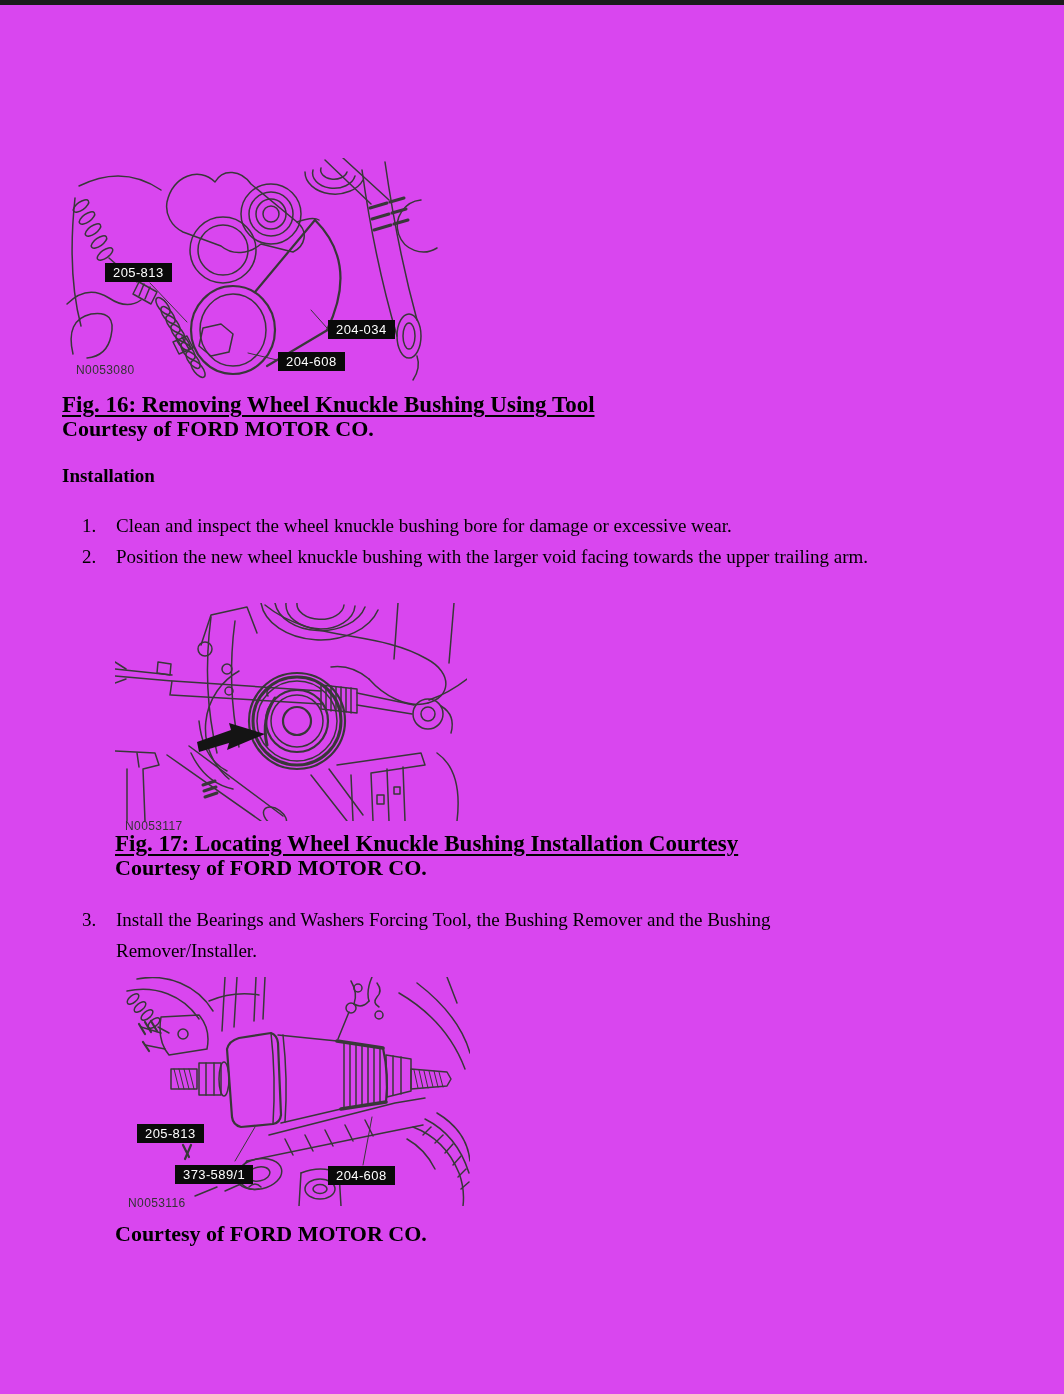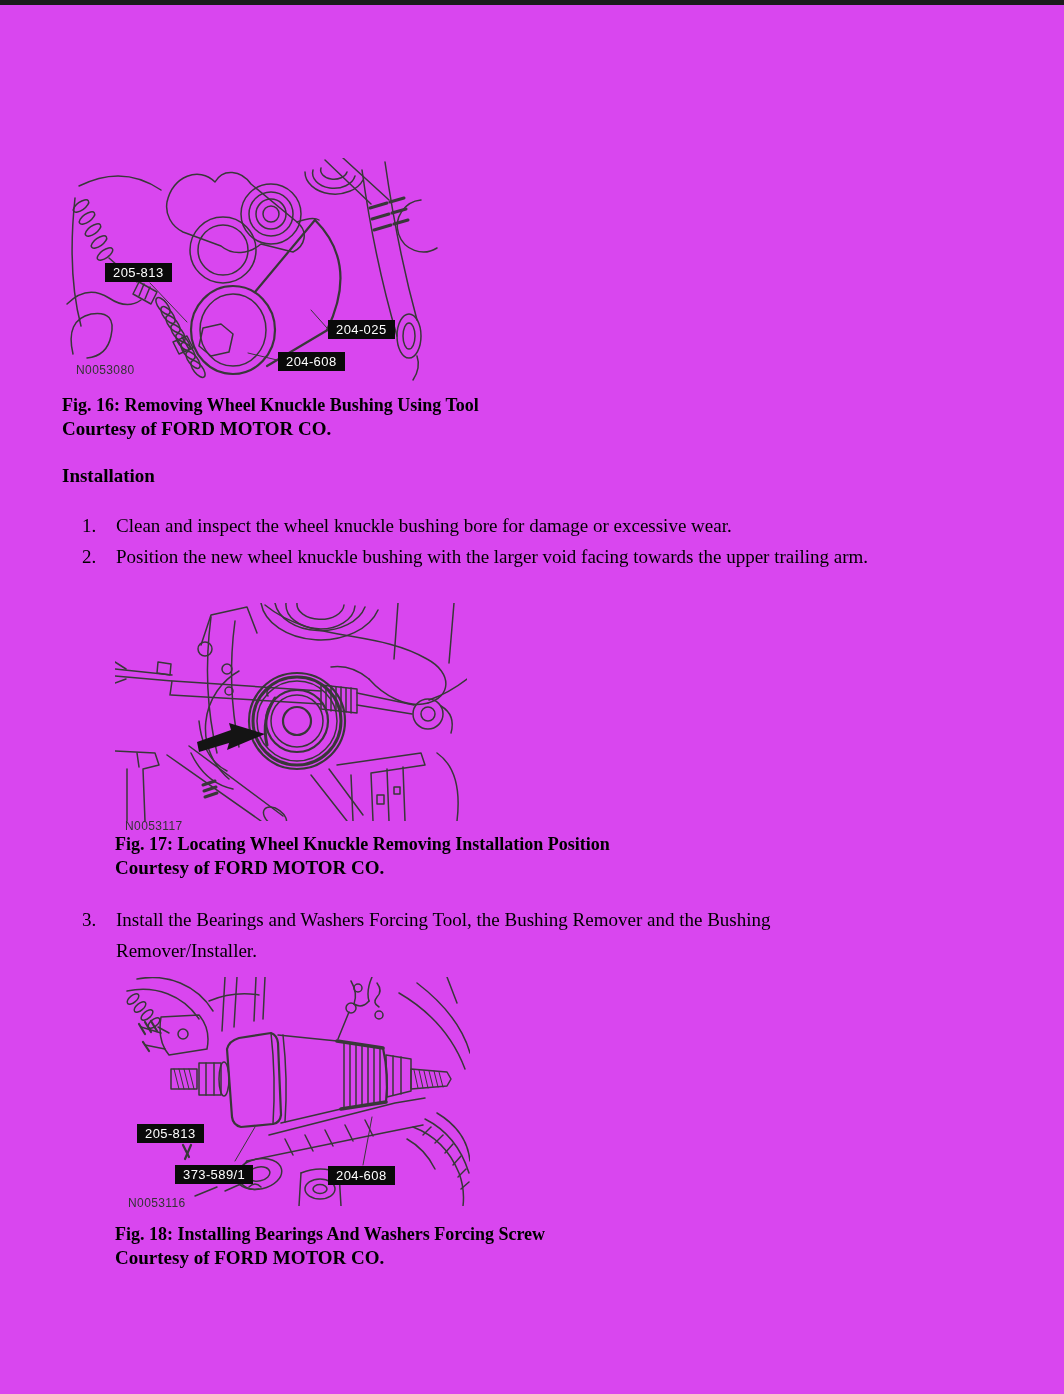--- a/index.html
+++ b/index.html
@@ -24,24 +24,24 @@
     position:absolute;background:var(--label-bg,#0a0a0a);color:var(--label-fg,#fff);
     font-family:"Liberation Sans", sans-serif;font-size:13px;line-height:15px;
     padding:2px 8px;white-space:nowrap;letter-spacing:.4px;
   }
   .ref-num{
     position:absolute;font-family:"Liberation Sans", sans-serif;
     font-size:12px;color:#333;letter-spacing:.4px;white-space:nowrap;
   }
   .caption{position:absolute;white-space:nowrap;}
   .cap-title{
-    font-size:18px;font-weight:bold;line-height:24px;
-    text-decoration-thickness:2px;text-underline-offset:3px;
-  }
-  .cap-courtesy{font-size:19px;font-weight:bold;line-height:24px;}
+    font-size:23px;font-weight:bold;line-height:24px;
+    text-decoration:underline;text-decoration-thickness:2px;text-underline-offset:3px;
+  }
+  .cap-courtesy{font-size:22px;font-weight:bold;line-height:24px;}
   .section-heading{
     position:absolute;margin:0;font-size:19px;font-weight:bold;line-height:20px;white-space:nowrap;
   }
   .step{position:absolute;display:flex;font-size:19px;line-height:31px;}
   .step-num{flex:none;width:34px;}
   .step-text{flex:1;}
 </style>
 </head>
 <body>
 
@@ -114,21 +114,21 @@
       <ellipse cx="118" cy="184" rx="10" ry="4.5" transform="rotate(52 118 184)"></ellipse>
       <ellipse cx="123" cy="193" rx="10" ry="4.5" transform="rotate(52 123 193)"></ellipse>
       <ellipse cx="128" cy="202" rx="10" ry="4.5" transform="rotate(52 128 202)"></ellipse>
       <ellipse cx="133" cy="211" rx="10" ry="4.5" transform="rotate(52 133 211)"></ellipse>
 
       <path class="thin" d="M 85,125 L 122,164"></path>
       <path class="thin" d="M 262,170 L 246,152"></path>
       <path class="thin" d="M 212,202 L 183,195"></path>
     </svg>
     <div class="tool-label" style="left:40px;top:105px">205-813</div>
-    <div class="tool-label" style="left:263px;top:162px">204-025</div>
+    <div class="tool-label" style="left:263px;top:162px">204-034</div>
     <div class="tool-label" style="left:213px;top:194px">204-608</div>
     <div class="ref-num" style="left:11px;top:205px">N0053080</div>
   </figure>
 
   <div class="caption" style="left:62px;top:393px">
     <div class="cap-title">Fig. 16: Removing Wheel Knuckle Bushing Using Tool</div>
     <div class="cap-courtesy">Courtesy of FORD MOTOR CO.</div>
   </div>
 
   <h3 class="section-heading" style="left:62px;top:466px">Installation</h3>
@@ -220,21 +220,21 @@
       <rect x="262" y="192" width="7" height="9"></rect>
       <rect x="279" y="184" width="6" height="7"></rect>
       <path d="M 322,150 Q 348,168 342,218"></path>
       <path d="M 196,172 L 232,218"></path>
       <path d="M 214,166 L 248,212"></path>
     </svg>
     <div class="ref-num" style="left:10px;top:216px">N0053117</div>
   </figure>
 
   <div class="caption" style="left:115px;top:832px">
-    <div class="cap-title">Fig. 17: Locating Wheel Knuckle Removing Installation Position</div>
+    <div class="cap-title">Fig. 17: Locating Wheel Knuckle Bushing Installation Courtesy</div>
     <div class="cap-courtesy">Courtesy of FORD MOTOR CO.</div>
   </div>
 
   <div class="step" style="left:82px;top:904px;width:795px">
     <span class="step-num">3.</span>
     <span class="step-text">Install the Bearings and Washers Forcing Tool, the Bushing Remover and the Bushing Remover/Installer.</span>
   </div>
 
   <figure class="illus" style="left:125px;top:977px;width:345px;height:229px">
     <svg class="art" width="345" height="229" viewBox="0 0 345 229">
@@ -352,16 +352,15 @@
       <path class="thin" d="M 110,184 L 130,150"></path>
       <path class="thin" d="M 238,188 L 247,140"></path>
     </svg>
     <div class="tool-label" style="left:12px;top:147px">205-813</div>
     <div class="tool-label" style="left:50px;top:188px">373-589/1</div>
     <div class="tool-label" style="left:203px;top:189px">204-608</div>
     <div class="ref-num" style="left:3px;top:219px">N0053116</div>
   </figure>
 
   <div class="caption" style="left:115px;top:1222px">
-    <div class="cap-title">Fig. 18: Installing Bearings And Washers Forcing Screw</div>
     <div class="cap-courtesy">Courtesy of FORD MOTOR CO.</div>
   </div>
 </div>
 
 </body></html>

